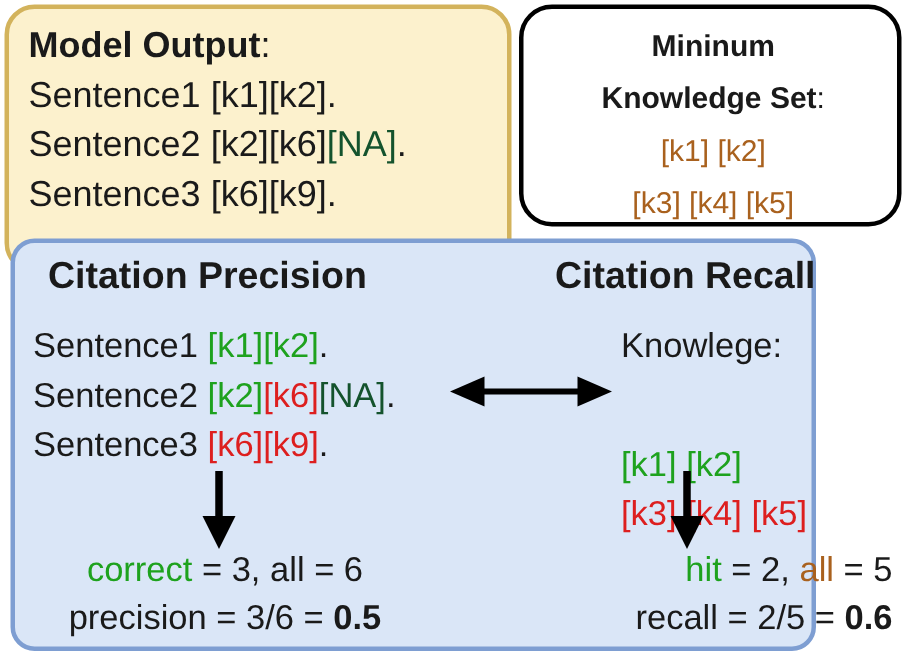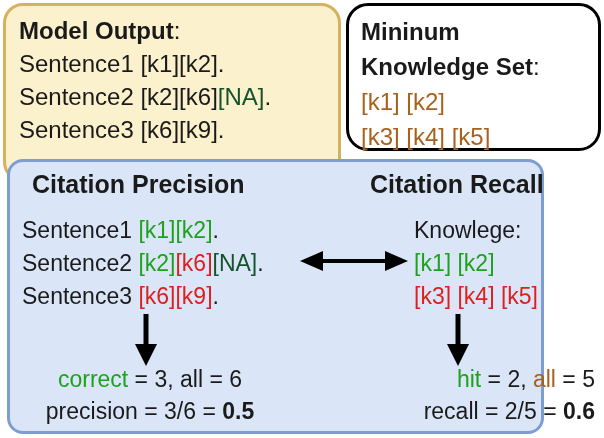--- a/index.html
+++ b/index.html
@@ -25,21 +25,21 @@
   .model-box .line { font-size: 24px; line-height: 33px; white-space: nowrap; }
 
   
   .knowledge-box {
     left: 346px; top: 3px; width: 255px; height: 148px;
     background: #ffffff;
     border: 3px solid #000000;
     border-radius: 22px;
     padding: 8px 8px 0 12px;
   }
-  .knowledge-box .line { font-size: 24px; line-height: 35px; white-space: nowrap; }
+  .knowledge-box .line { font-size: 20px; line-height: 35px; white-space: nowrap; text-align: center; }
 
   
   .eval-box {
     left: 7px; top: 159px; width: 537px; height: 275px;
     background: #DAE6F7;
     border: 3px solid #7E9ED2;
     border-radius: 16px;
   }
   .eval-box .heading {
     position: absolute; font-size: 25px; font-weight: bold; white-space: nowrap;
@@ -57,21 +57,21 @@
   .down-arrow { position: absolute; }
   .down-arrow.left-arrow { left: 122px; top: 151px; }
   .down-arrow.right-arrow { left: 434px; top: 151px; }
 
   .result { position: absolute; text-align: center; }
   .result .line { font-size: 23px; line-height: 32px; white-space: nowrap; }
   .left-result { left: 0px; top: 201px; width: 280px; }
   .right-result { left: 295px; top: 201px; width: 290px; text-align: right; }
 
   .bold { font-weight: bold; }
-  .c-green { color: #1EA21E; }
+  .c-green { color: #1EA21E; margin-top: 46px; }
   .c-red { color: #DD1F1F; }
   .c-blue { color: #14532d; }
   .c-brown { color: #A9611E; }
 </style>
 </head>
 <body>
 
 <div class="canvas">
 
   <div class="box model-box">

